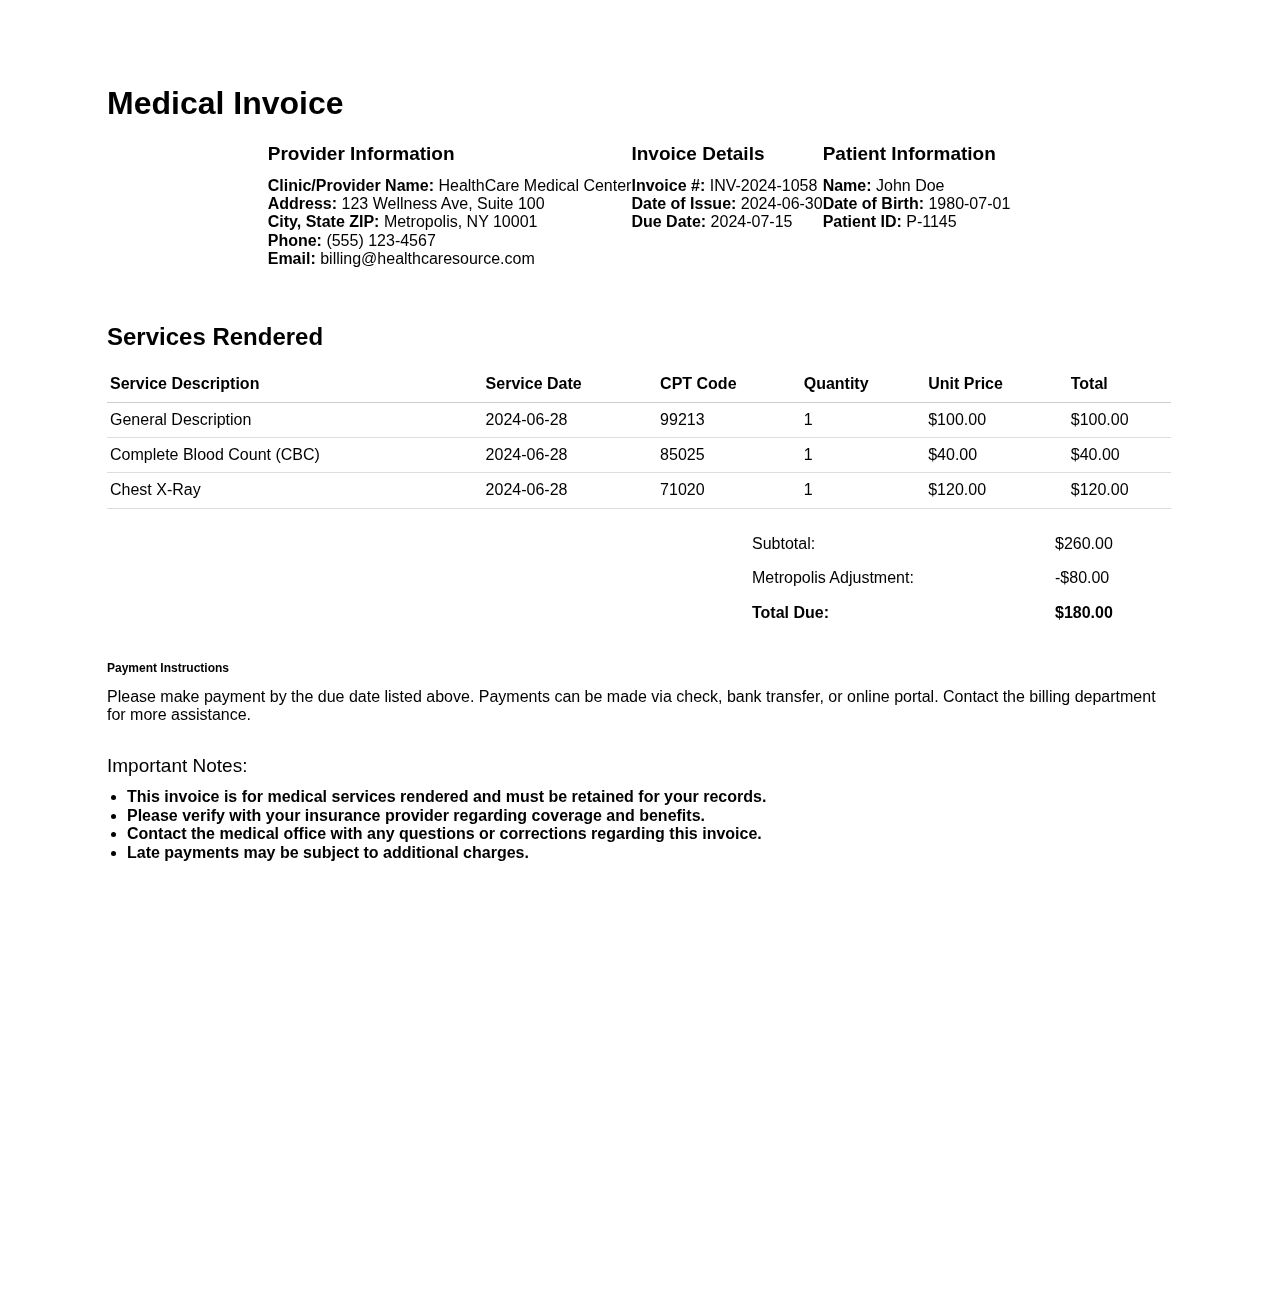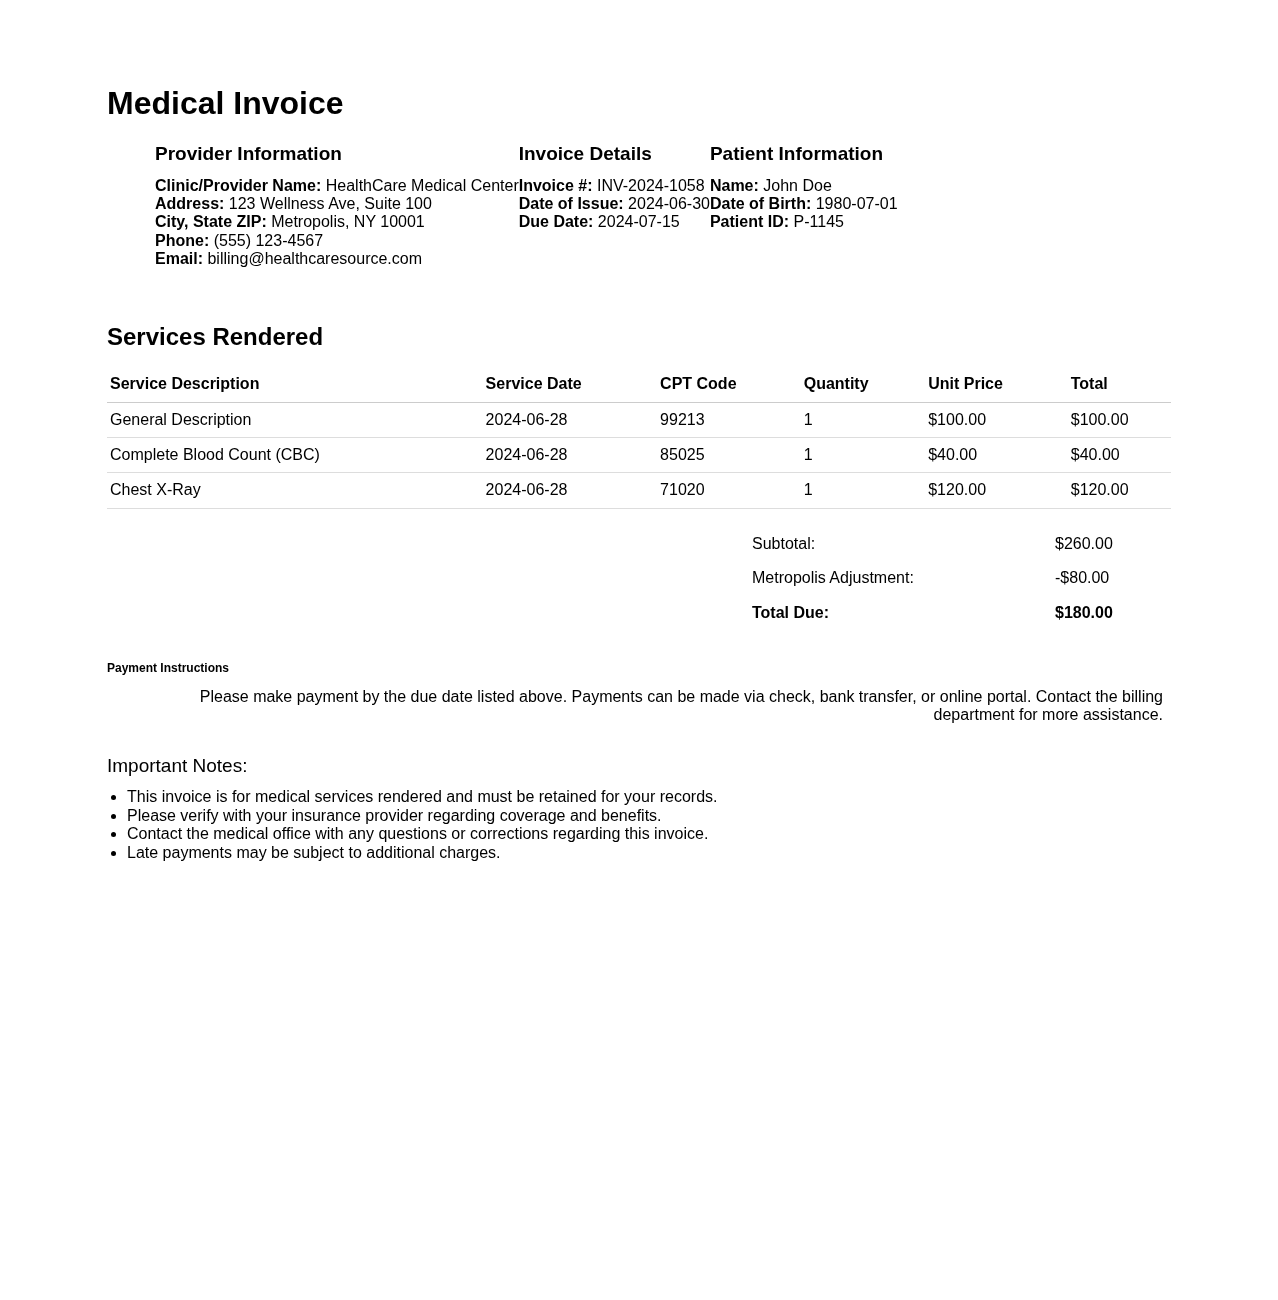--- a/index.html
+++ b/index.html
@@ -17,23 +17,22 @@
 
   h1.doc-title {
     font-size: 32px;
     font-weight: bold;
     margin: 21px 0 21px 0;
     line-height: 1.15;
   }
 
   .info-row {
     display: flex;
-    justify-content: flex-start;
+    justify-content: center;
     align-items: flex-start;
-    margin-left: 48px;
   }
   .info-col h3 {
     font-size: 19px;
     font-weight: bold;
     margin: 0 0 12px 0;
     line-height: 1.15;
   }
   .info-col p { margin: 0; }
   .field-line { line-height: 1.15; }
   .field-label { font-weight: bold; }
@@ -79,31 +78,32 @@
   .totals-label { width: 303px; flex: none; }
   .totals-row.bold .totals-label,
   .totals-row.bold .totals-value { font-weight: bold; }
 
   h3.payment-heading {
     font-size: 12px;
     font-weight: bold;
     margin: 32px 0 12px 0;
     line-height: 1.15;
   }
-  p.payment-body { margin: 8px; text-align: right; }
+  p.payment-body { margin: 0; }
 
   h3.notes-heading {
     font-size: 19px;
     font-weight: normal;
     margin: 30px 0 12px 0;
     line-height: 1.15;
   }
   ul.notes-list {
     margin: 0;
     padding-left: 20px;
+    font-weight: bold;
   }
   ul.notes-list li { line-height: 1.15; }
 </style>
 </head>
 <body>
 
 <h1 class="doc-title">Medical Invoice</h1>
 
 <div class="info-row">
 

